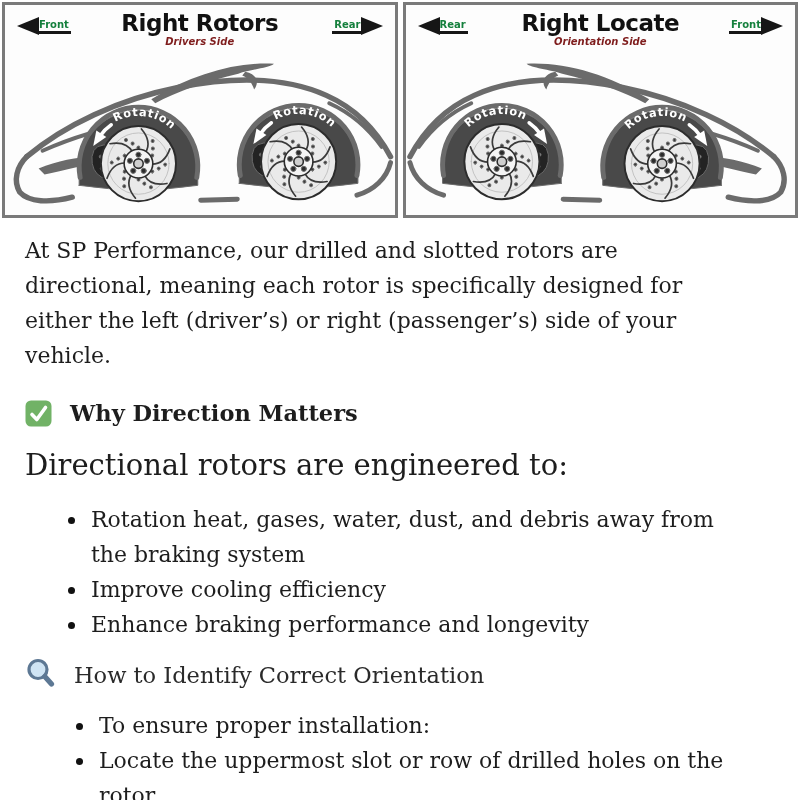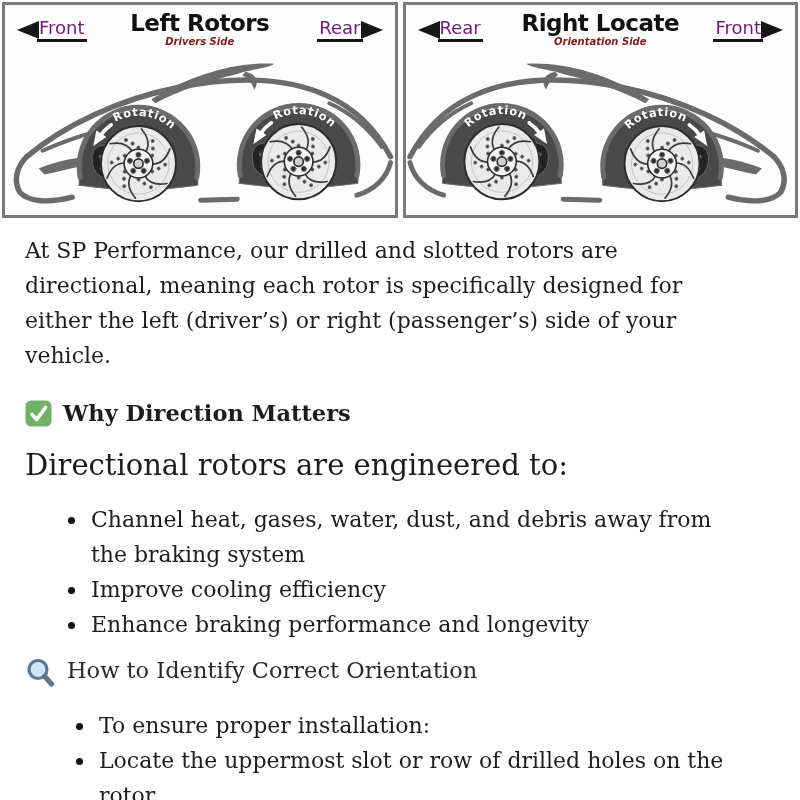--- a/index.html
+++ b/index.html
@@ -10,31 +10,31 @@
   .panels { display:flex; gap:5px; padding:2px 2px 0 2px; }
   .panel { position:relative; flex:1; height:216px; border:3px solid #7a7a7a;
            background:#fdfdfd; overflow:hidden; }
   .panel svg.car { position:absolute; left:0; top:0; width:100%; height:100%; }
   .panel-header { position:absolute; top:6px; left:10px; right:10px; height:50px;
                   font-family:"DejaVu Sans", sans-serif; }
   .ttl { position:absolute; left:0; right:0; top:0; text-align:center; }
   .panel-title { font-size:23px; font-weight:bold; letter-spacing:-0.5px; color:#111; line-height:1.05; }
   .panel-sub { font-size:10px; font-weight:bold; font-style:italic; color:#7f1d1d; margin-top:1px; }
   .dir { position:absolute; top:6px; display:flex; align-items:center; }
-  .dir b { font-size:18px; font-weight:normal; color:#701a75; border-bottom:3px solid #161616; padding:0 2px 1px 2px; }
+  .dir b { font-size:10px; font-weight:bold; color:#15803d; border-bottom:3px solid #161616; padding:0 2px 1px 2px; }
   .dir-left { left:2px; }
   .dir-right { right:2px; }
   .tri { width:0; height:0; border-top:9px solid transparent; border-bottom:9px solid transparent; display:inline-block; }
   .tri-left  { border-right:22px solid #161616; margin-right:-2px; }
   .tri-right { border-left:22px solid #161616; margin-left:-2px; }
 
   
   .article { padding:14px 25px 10px 25px; }
   .intro { font-size:22px; line-height:35px; max-width:714px; margin-top:1px; }
-  h2.h { display:flex; align-items:flex-start; gap:11px; font-size:22.5px; font-weight:bold;
+  h2.h { display:flex; align-items:flex-end; gap:18px; font-size:22.5px; font-weight:bold;
          margin-top:27px; line-height:1.2; }
   h2.h.h-normal { font-weight:normal; color:#2a2a2a; margin-top:15px; }
   .lead { font-size:29px; line-height:35px; margin-top:21px; }
   ul.blist { margin:19px 0 0 0; padding-left:63px; list-style:disc outside; }
   ul.blist li { font-size:22px; line-height:35px; max-width:660px; padding-left:3px; }
   ul.blist li::marker { color:#111; }
   ul.blist.wide li { max-width:692px;margin-left:8px; }
   .emoji-svg { flex:0 0 auto; }
 </style>
 </head>
@@ -146,21 +146,21 @@
 
       <path id="rotL2" d="M 261,121 A 48 48 0 0 1 333,121" fill="none"></path>
       <path d="M 269.5,113.7 A 48 48 0 0 0 257.7,125.5" stroke="#fff" stroke-width="3.5" fill="none" stroke-linecap="round"></path>
       <polygon points="10,0 -5,-6 -5,6" fill="#fff" transform="translate(256.7,126.9) rotate(123)"></polygon>
       <text font-family="DejaVu Sans, sans-serif" font-size="11.5" font-weight="bold" fill="#fff" letter-spacing="0.8">
         <textPath href="#rotL2" startOffset="58%" text-anchor="middle">Rotation</textPath>
       </text>
     </svg>
     <div class="panel-header">
       <div class="ttl">
-        <div class="panel-title">Left Rotors</div>
+        <div class="panel-title">Right Rotors</div>
         <div class="panel-sub">Drivers Side</div>
       </div>
       <span class="dir dir-left">
         <i class="tri tri-left"></i>
         <b>Front</b>
       </span>
       <span class="dir dir-right">
         <b>Rear</b>
         <i class="tri tri-right"></i>
       </span>
@@ -210,21 +210,21 @@
     <svg class="emoji-svg" width="27" height="27" viewBox="0 0 27 27">
       <rect x="0.5" y="0.5" width="26" height="26" rx="5.5" fill="#71b266"></rect>
       <polyline points="7,14.5 11.8,19.5 20.5,7.5" fill="none" stroke="#ffffff" stroke-width="3.6" stroke-linecap="round" stroke-linejoin="round"></polyline>
     </svg>
     <span>Why Direction Matters</span>
   </h2>
 
   <p class="lead">Directional rotors are engineered to:</p>
 
   <ul class="blist">
-    <li>Channel heat, gases, water, dust, and debris away from the braking system</li>
+    <li>Rotation heat, gases, water, dust, and debris away from the braking system</li>
     <li>Improve cooling efficiency</li>
     <li>Enhance braking performance and longevity</li>
   </ul>
 
   <h2 class="h h-normal">
     <svg class="emoji-svg" width="31" height="32" viewBox="0 0 31 32">
       <circle cx="13" cy="12.5" r="9" fill="#cfe4f4" stroke="#5d7894" stroke-width="3.2"></circle>
       <line x1="19.8" y1="19.5" x2="26.5" y2="27" stroke="#5d7894" stroke-width="5.2" stroke-linecap="round"></line>
     </svg>
     <span>How to Identify Correct Orientation</span>

